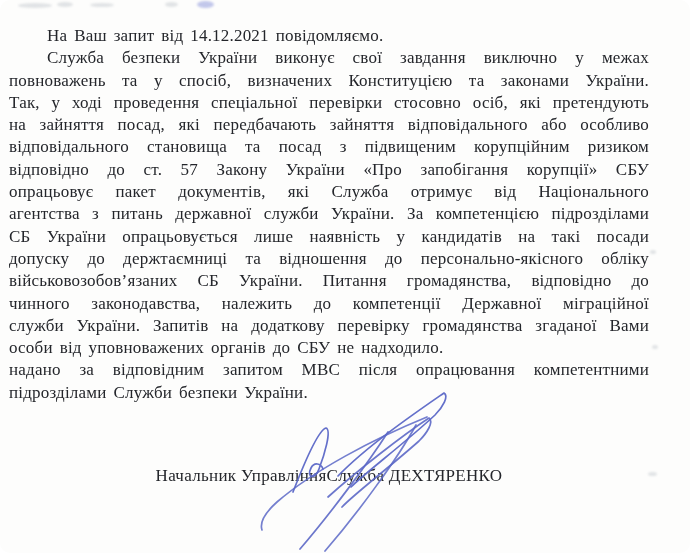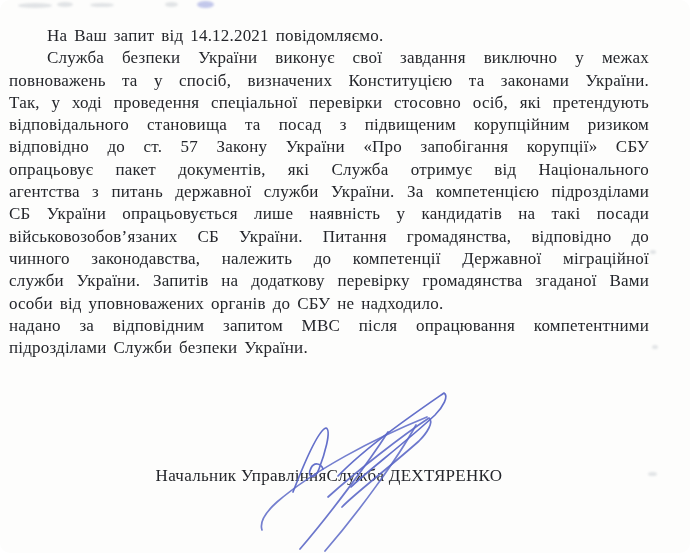--- a/index.html
+++ b/index.html
@@ -75,25 +75,27 @@
   <div class="textblock">
 
     <div class="para">
       <div class="line first plast">На Ваш запит від 14.12.2021 повідомляємо.</div>
     </div>
 
     <div class="para">
       <div class="line first">Служба безпеки України виконує свої завдання виключно у межах</div>
       <div class="line">повноважень та у спосіб, визначених Конституцією та законами України.</div>
       <div class="line">Так, у ході проведення спеціальної перевірки стосовно осіб, які претендують</div>
+      <div class="line">на зайняття посад, які передбачають зайняття відповідального або особливо</div>
       <div class="line">відповідального становища та посад з підвищеним корупційним ризиком</div>
       <div class="line">відповідно до ст. 57 Закону України «Про запобігання корупції» СБУ</div>
       <div class="line">опрацьовує пакет документів, які Служба отримує від Національного</div>
       <div class="line">агентства з питань державної служби України. За компетенцією підрозділами</div>
       <div class="line">СБ України опрацьовується лише наявність у кандидатів на такі посади</div>
+      <div class="line">допуску до держтаємниці та відношення до персонально-якісного обліку</div>
       <div class="line">військовозобов’язаних СБ України. Питання громадянства, відповідно до</div>
       <div class="line">чинного законодавства, належить до компетенції Державної міграційної</div>
       <div class="line">служби України. Запитів на додаткову перевірку громадянства згаданої Вами</div>
       <div class="line plast">особи від уповноважених органів до СБУ не надходило.</div>
     </div>
 
     <div class="para">
       <div class="line">надано за відповідним запитом МВС після опрацювання компетентними</div>
       <div class="line plast">підрозділами Служби безпеки України.</div>
     </div>

